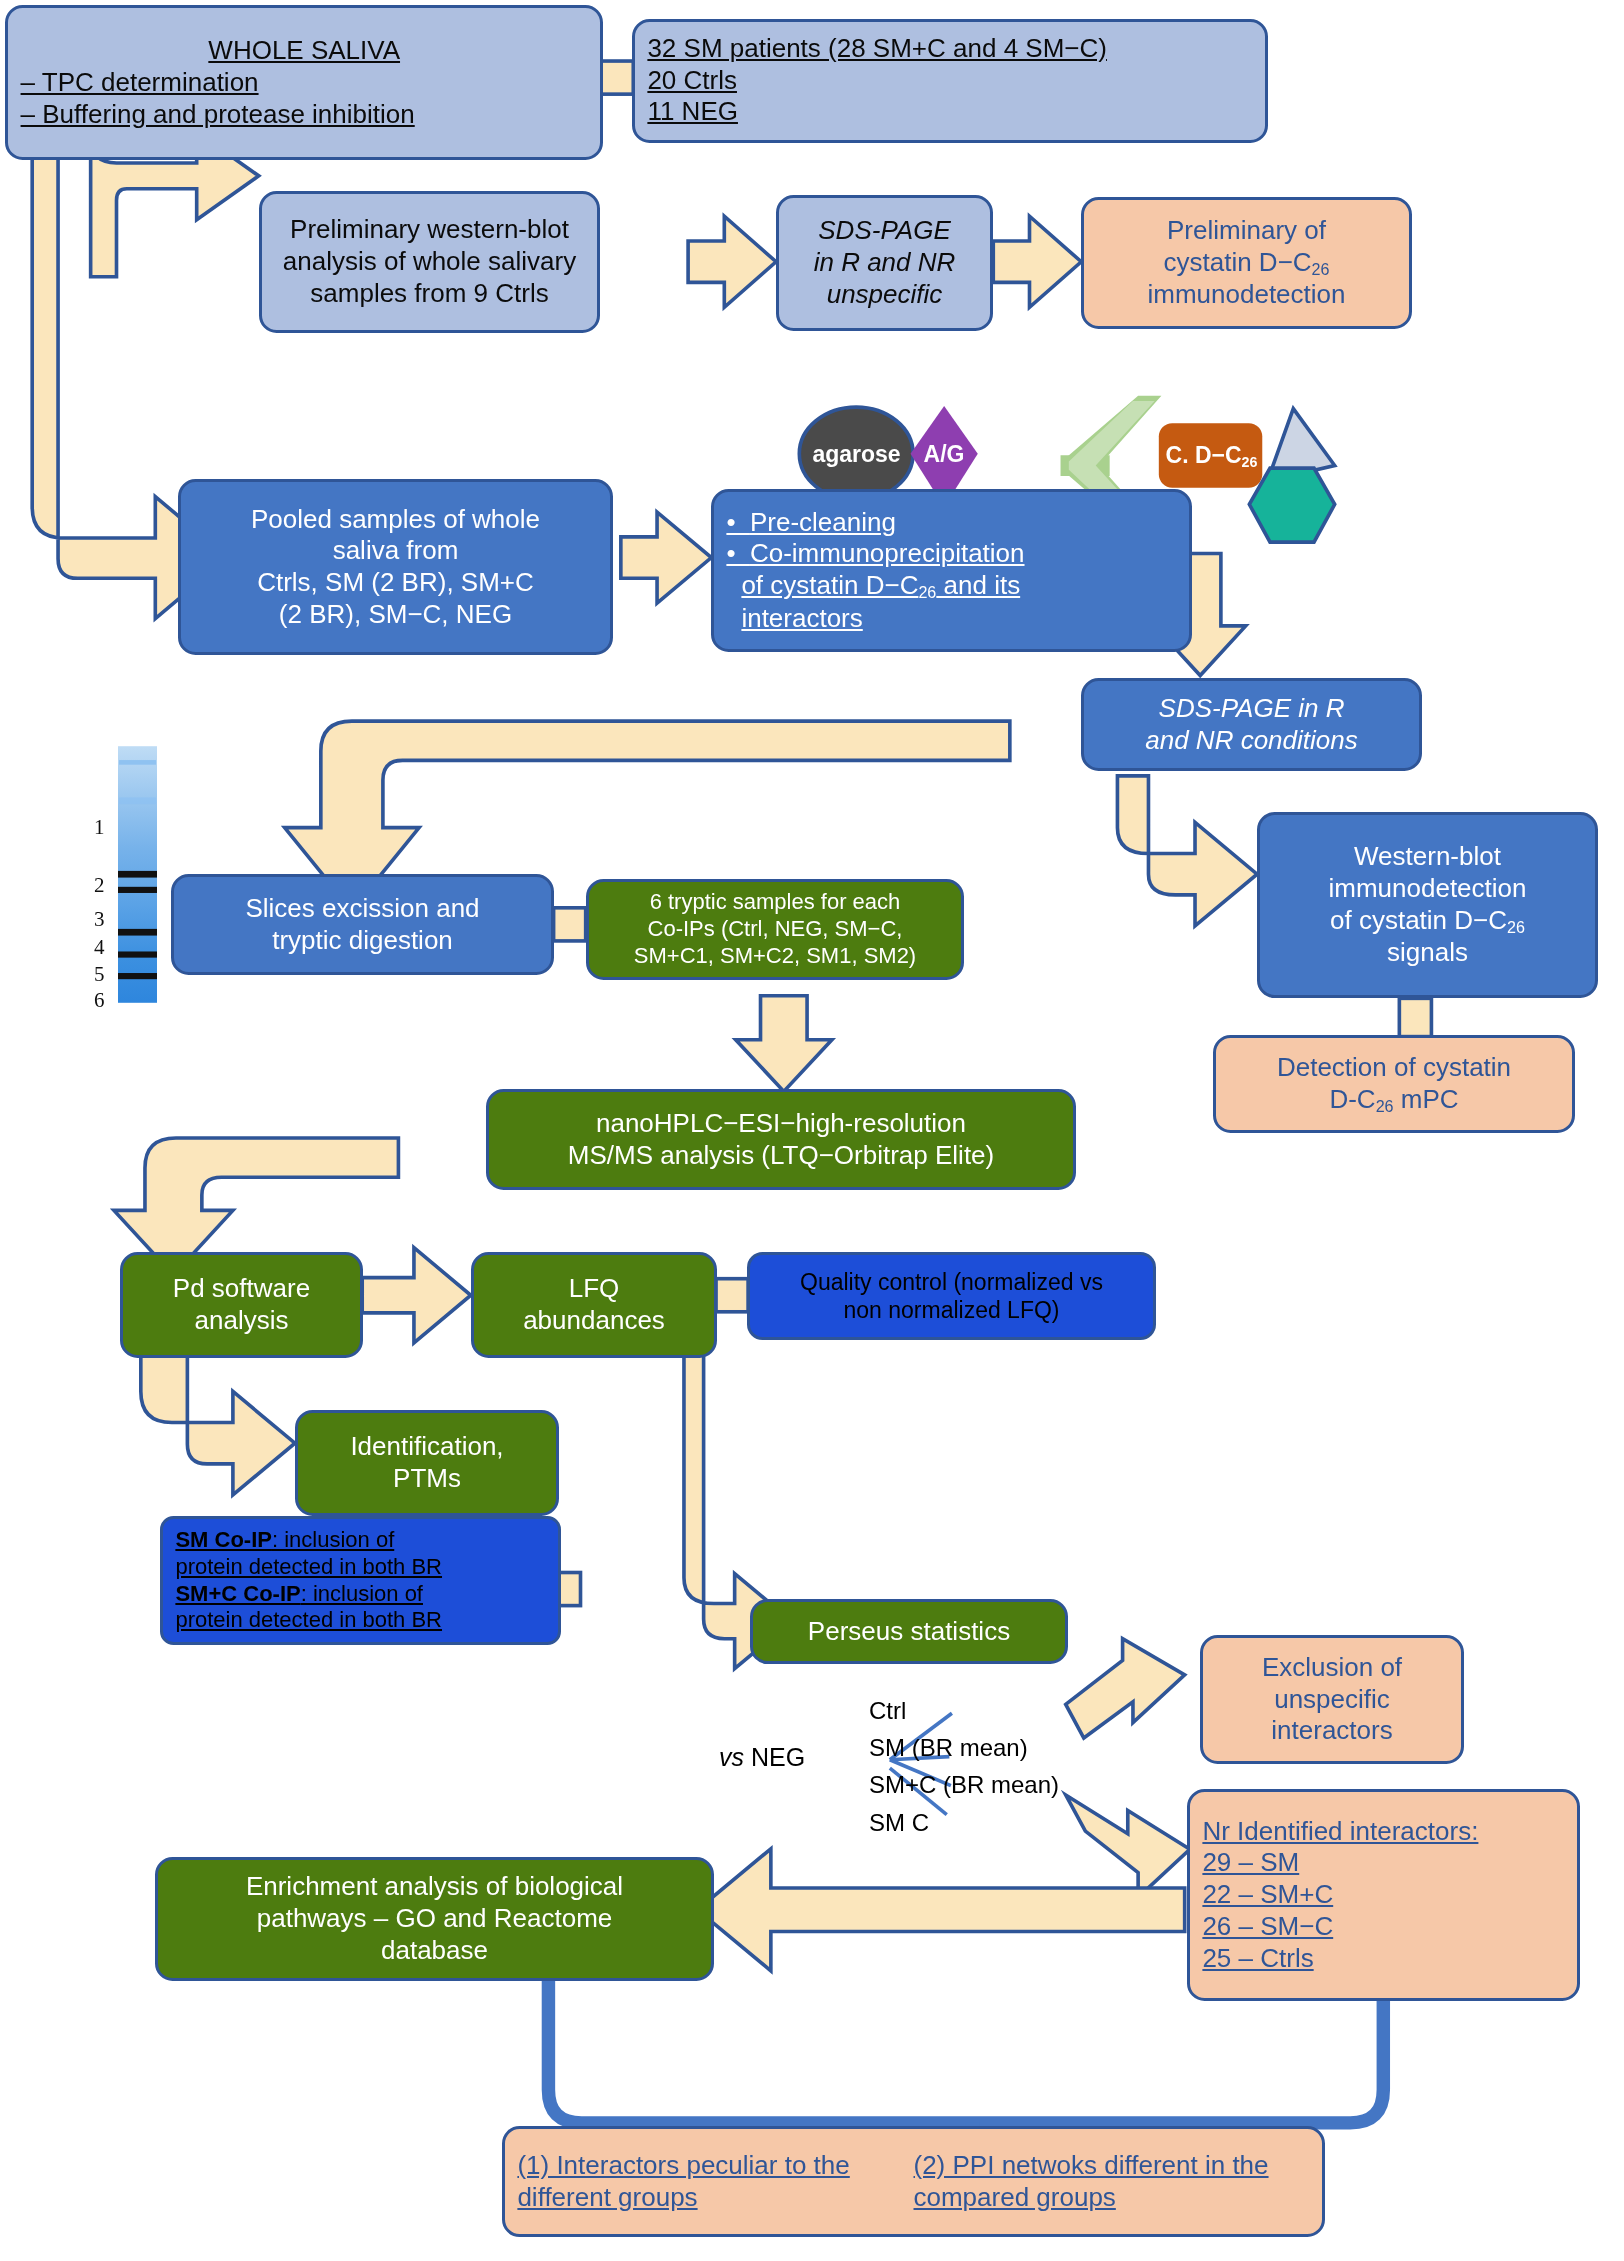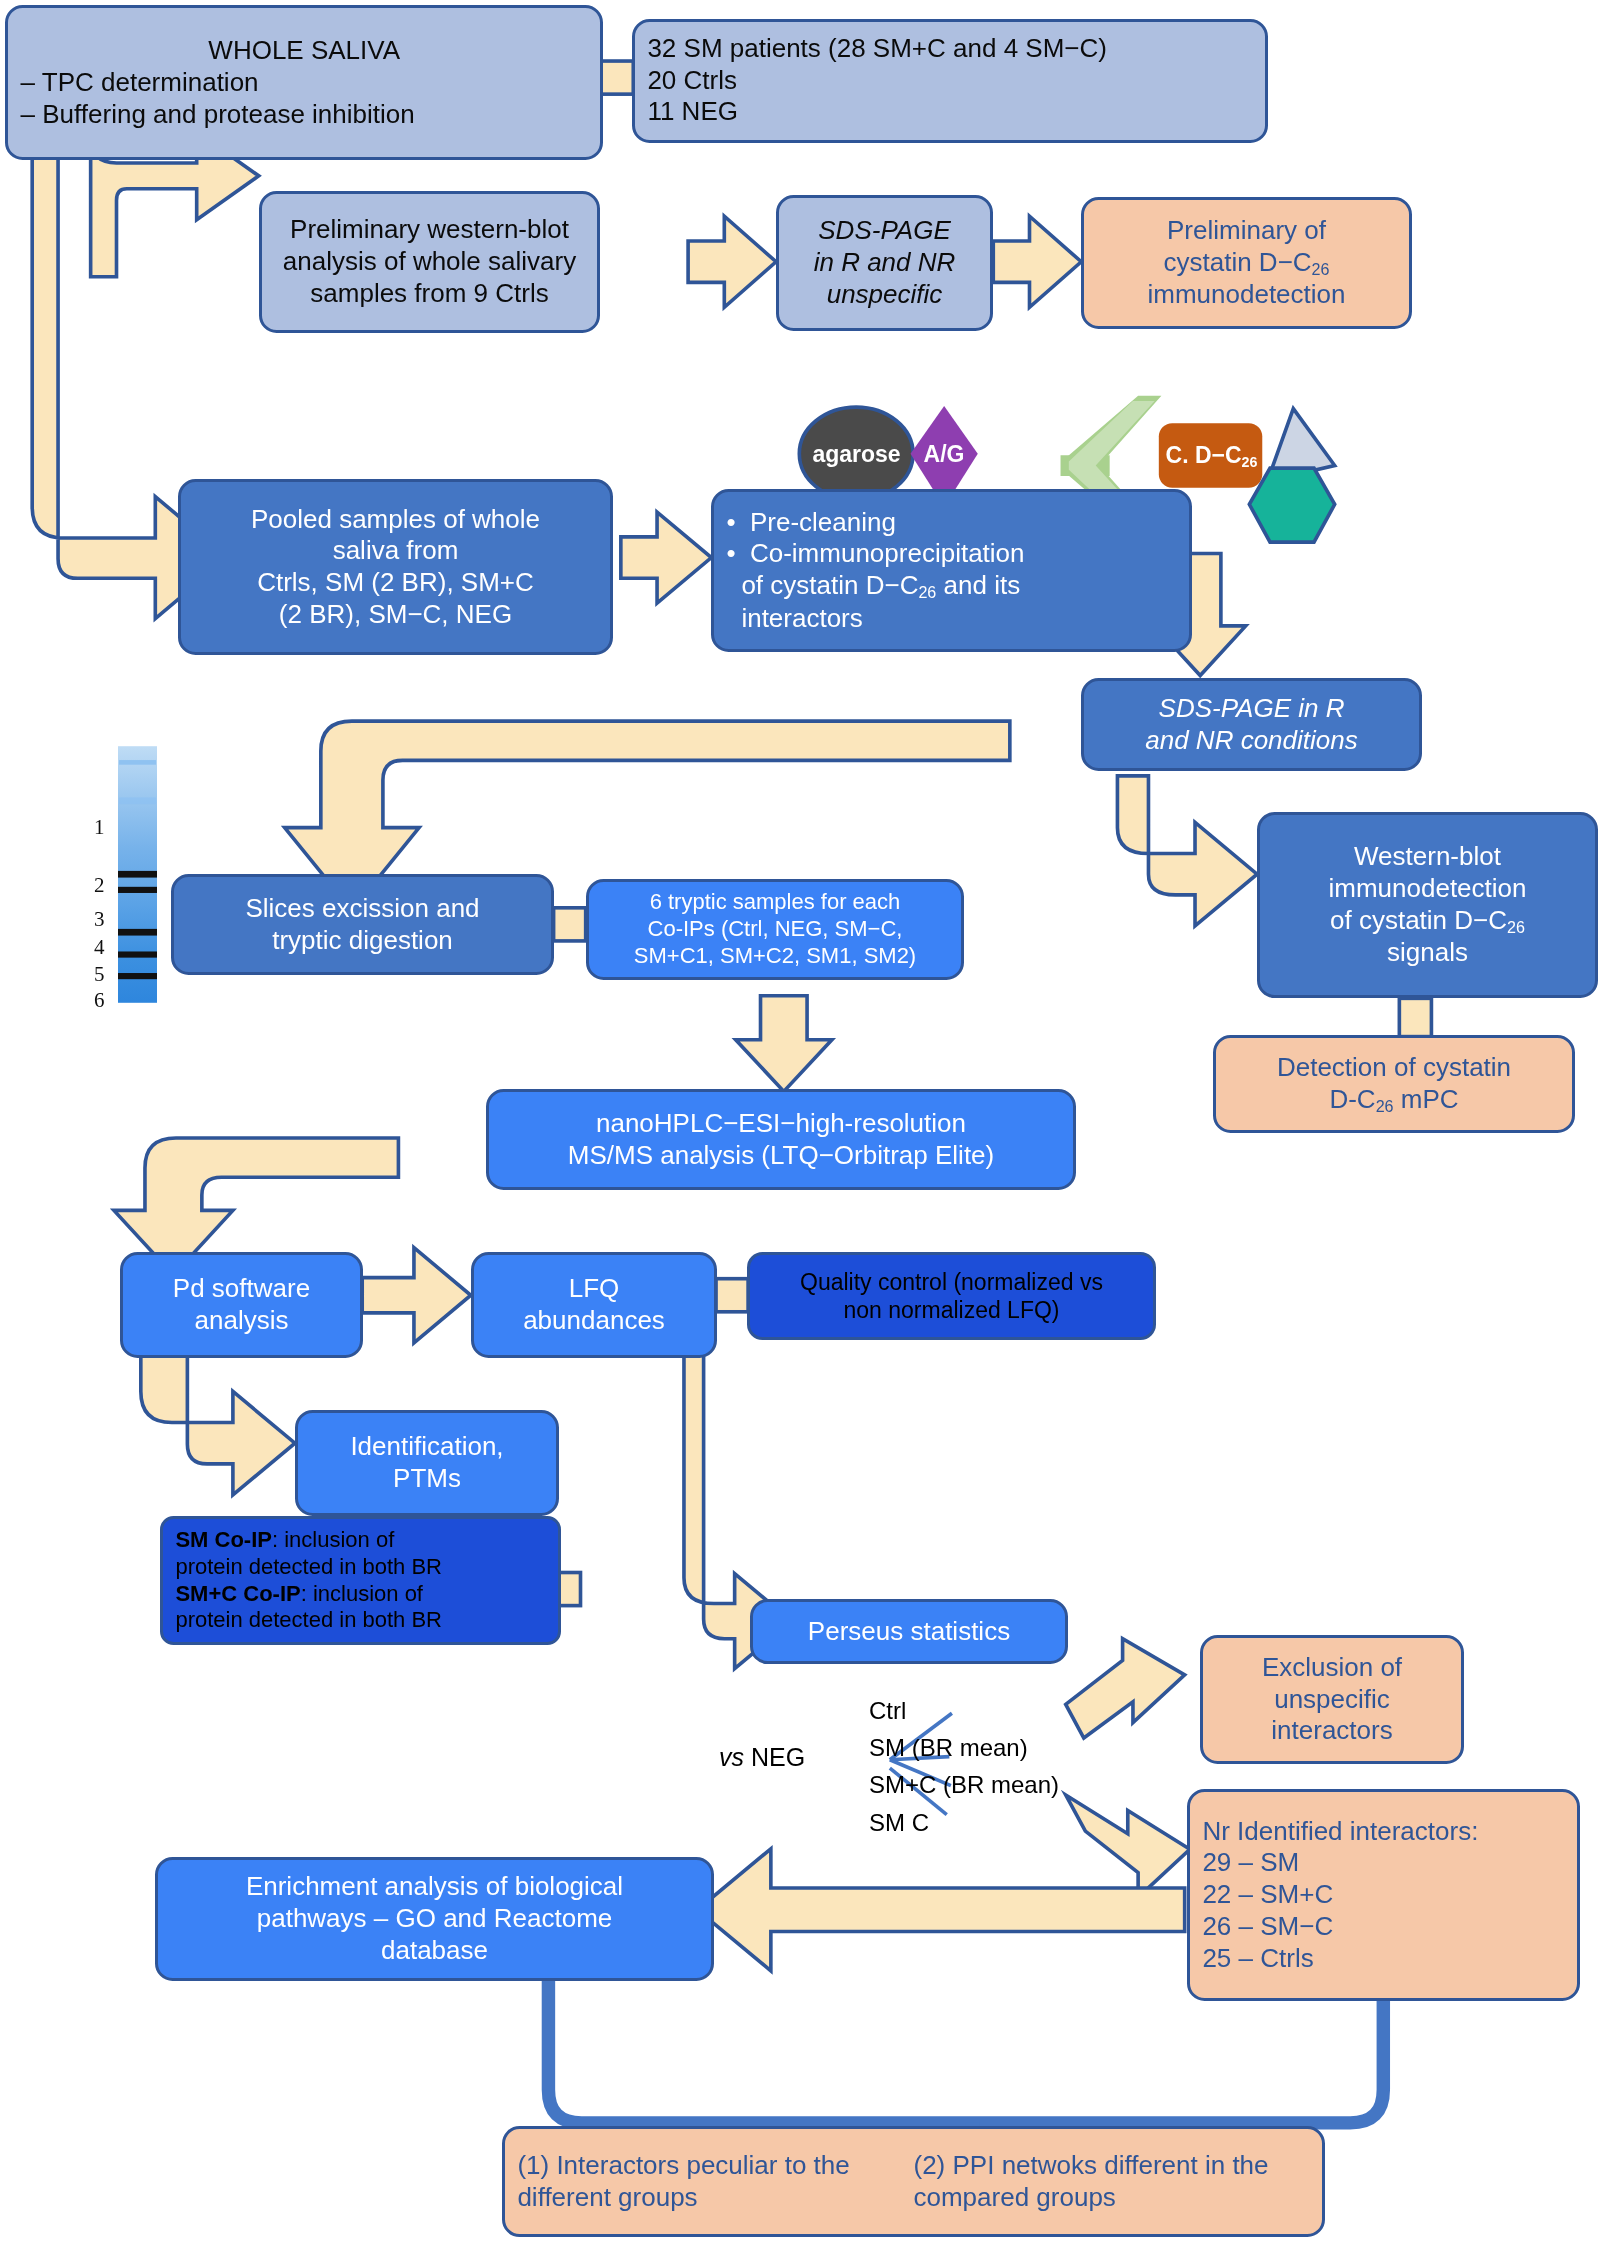--- a/index.html
+++ b/index.html
@@ -6,26 +6,26 @@
   html,body{margin:0;padding:0;background:#ffffff;}
   body{font-family:"Liberation Sans", sans-serif;}
   #stage{position:relative;width:1625px;height:2261px;background:#fff;overflow:hidden;}
   .node{position:absolute;box-sizing:border-box;display:flex;align-items:center;justify-content:center;
         text-align:center;border-radius:17.6px;line-height:1.22;}
   .lt{ 
     background:#aebfe0;border:3.6px solid #2f5597;color:#0b0b0b;}
   .md{ 
     background:#4476c4;border:3.6px solid #2f5597;color:#ffffff;}
   .dk{ 
-    background:#3b82f6;border:3.6px solid #2f5597;color:#ffffff;}
+    background:#4d7c0f;border:3.6px solid #2f5597;color:#ffffff;}
   .pk{ 
     background:#f6c8a8;border:3.6px solid #2f5597;color:#2f5597;}
   .wh{ 
     background:#1d4ed8;border:3.6px solid #2f5597;color:#000000;}
-  .left{justify-content:flex-start;text-align:left;}
+  .left{justify-content:flex-start;text-align:left;text-decoration:underline;}
   .pad{padding:5.2px 12.4px;}
   svg.layer{position:absolute;left:0;top:0;width:1625px;height:2261px;pointer-events:none;}
   .arw{fill:#fbe6bc;stroke:#2f5597;stroke-width:7;stroke-linejoin:miter;}
   .thinline{stroke:#4476c4;stroke-width:7;fill:none;}
   .fatline{stroke:#4476c4;stroke-width:26;fill:none;stroke-linecap:butt;}
   sub{font-size:.62em;vertical-align:-0.25em;}
   .it{font-style:italic;}
   .bd{font-weight:bold;}
   .bul{display:block;text-align:left;}
   .gel{position:absolute;border:0;}

